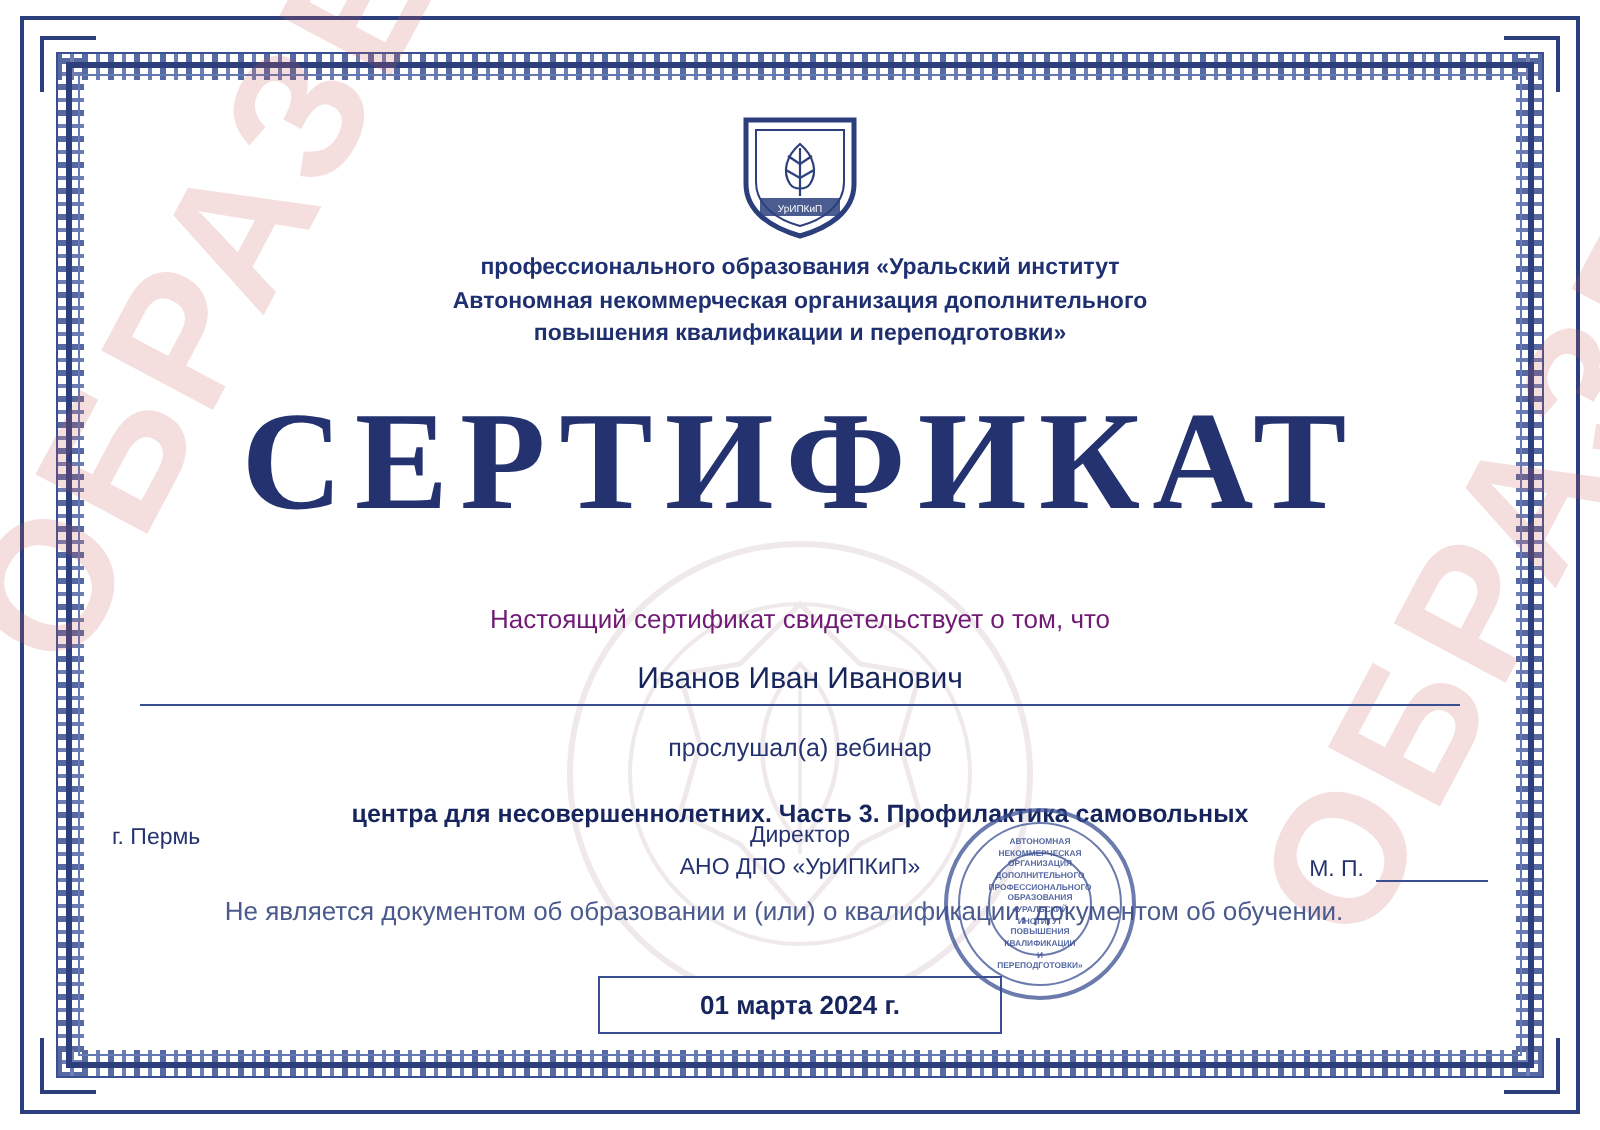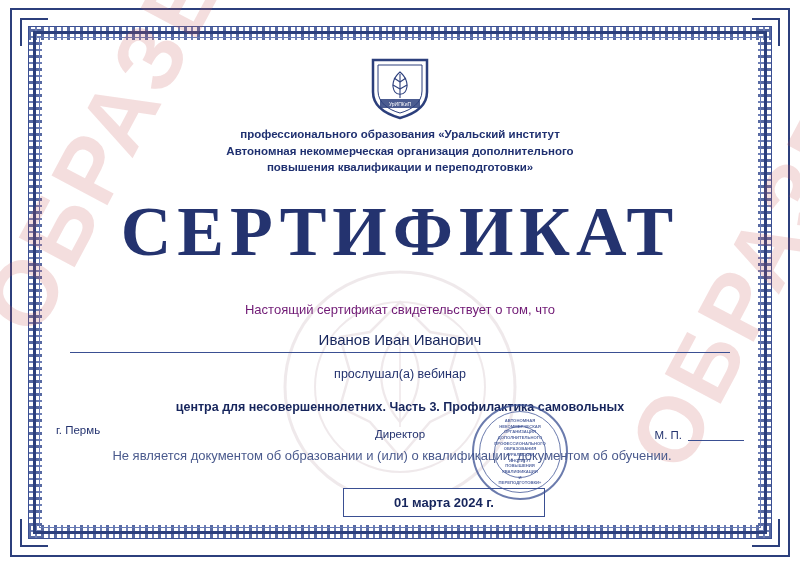--- a/index.html
+++ b/index.html
@@ -170,21 +170,21 @@
 
   .signature-row {
     position: absolute;
     left: 0; right: 0;
     bottom: 78px;
     height: 40px;
   }
   .city {
     position: absolute;
     left: 8px;
-    bottom: 5px;
+    bottom: 16px;
     font-size: 11.5px;
     color: #24336f;
   }
   .director {
     position: absolute;
     left: 50%;
     transform: translateX(-50%);
     bottom: -2px;
     font-size: 11.5px;
     line-height: 1.45;
@@ -222,21 +222,20 @@
     left: 50%;
     transform: translateX(-50%);
     bottom: 2px;
     width: 200px;
     padding: 6px 0;
     border: 1px solid #3a4f92;
     background: #ffffff;
     font-size: 13px;
     font-weight: bold;
     color: #16255c;
-    margin-left: 44px;
   }
 
   
   .stamp {
     position: absolute;
     left: 472px;
     top: 404px;
     width: 96px;
     height: 96px;
     pointer-events: none;
@@ -338,20 +337,21 @@
     <div class="listened">прослушал(а) вебинар</div>
 
     <div class="course">
       <div>центра для несовершеннолетних. Часть 3. Профилактика самовольных</div>
     </div>
 
     <div class="signature-row">
       <div class="city">г. Пермь</div>
       <div class="director">
         <div>Директор</div>
+        <div>АНО ДПО «УрИПКиП»</div>
       </div>
       <div class="mp">
         <span>М. П.</span>
         <span class="mp-line"></span>
       </div>
     </div>
 
     <div class="disclaimer">Не является документом об образовании и (или) о квалификации, документом об обучении.</div>
 
     <div class="date-box">01 марта 2024 г.</div>

